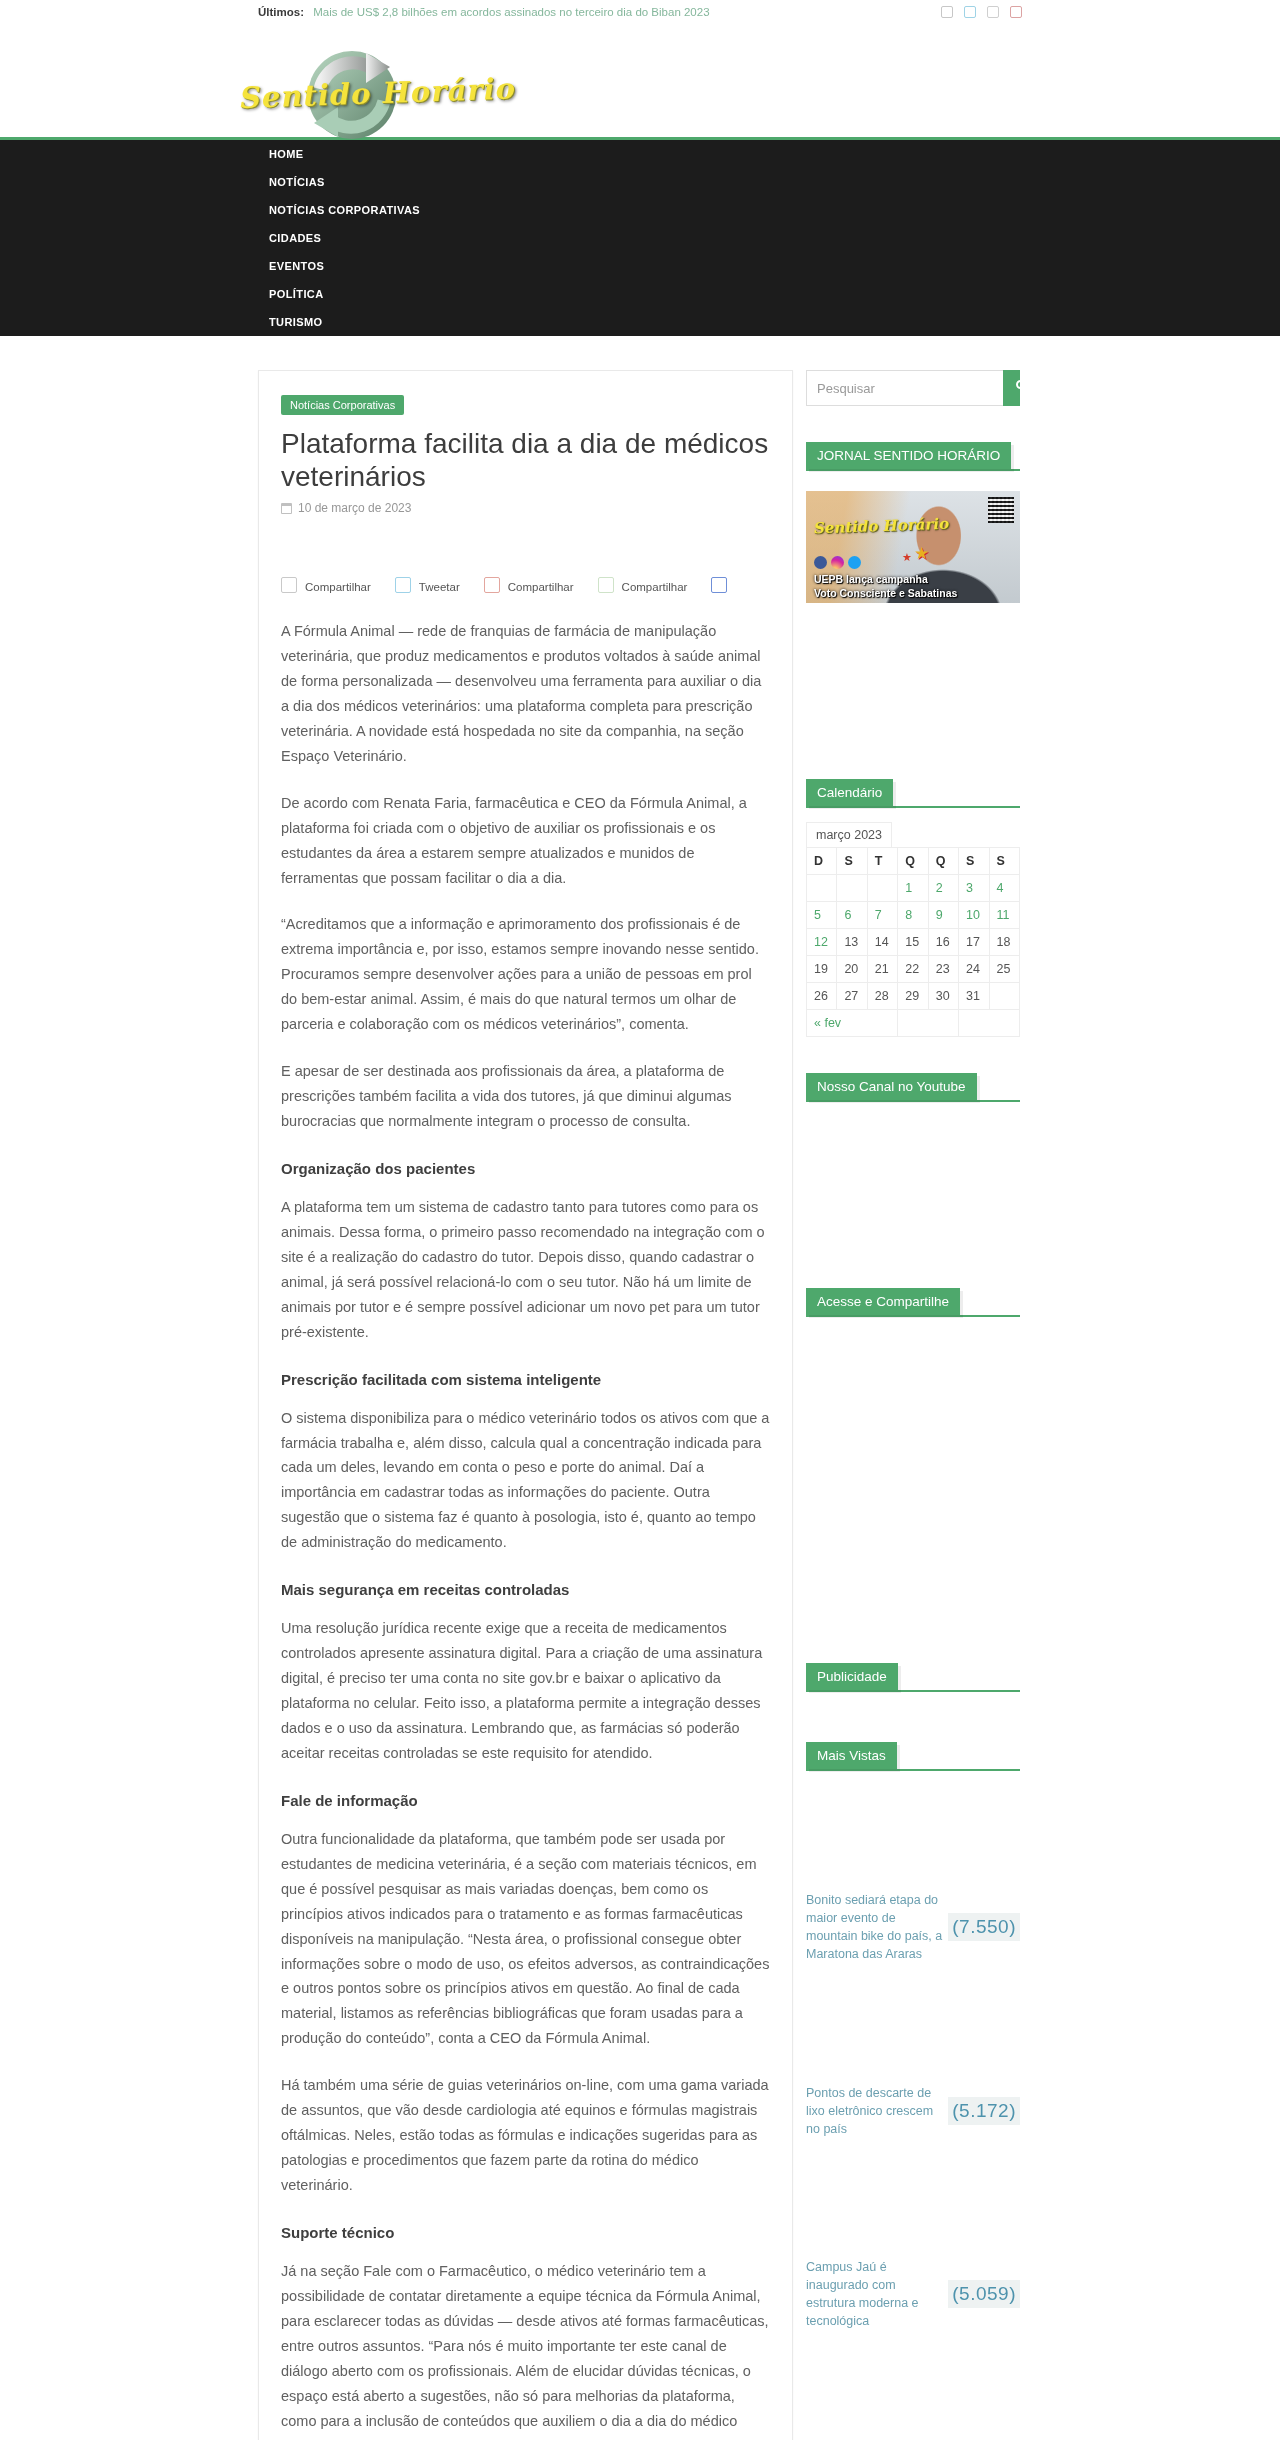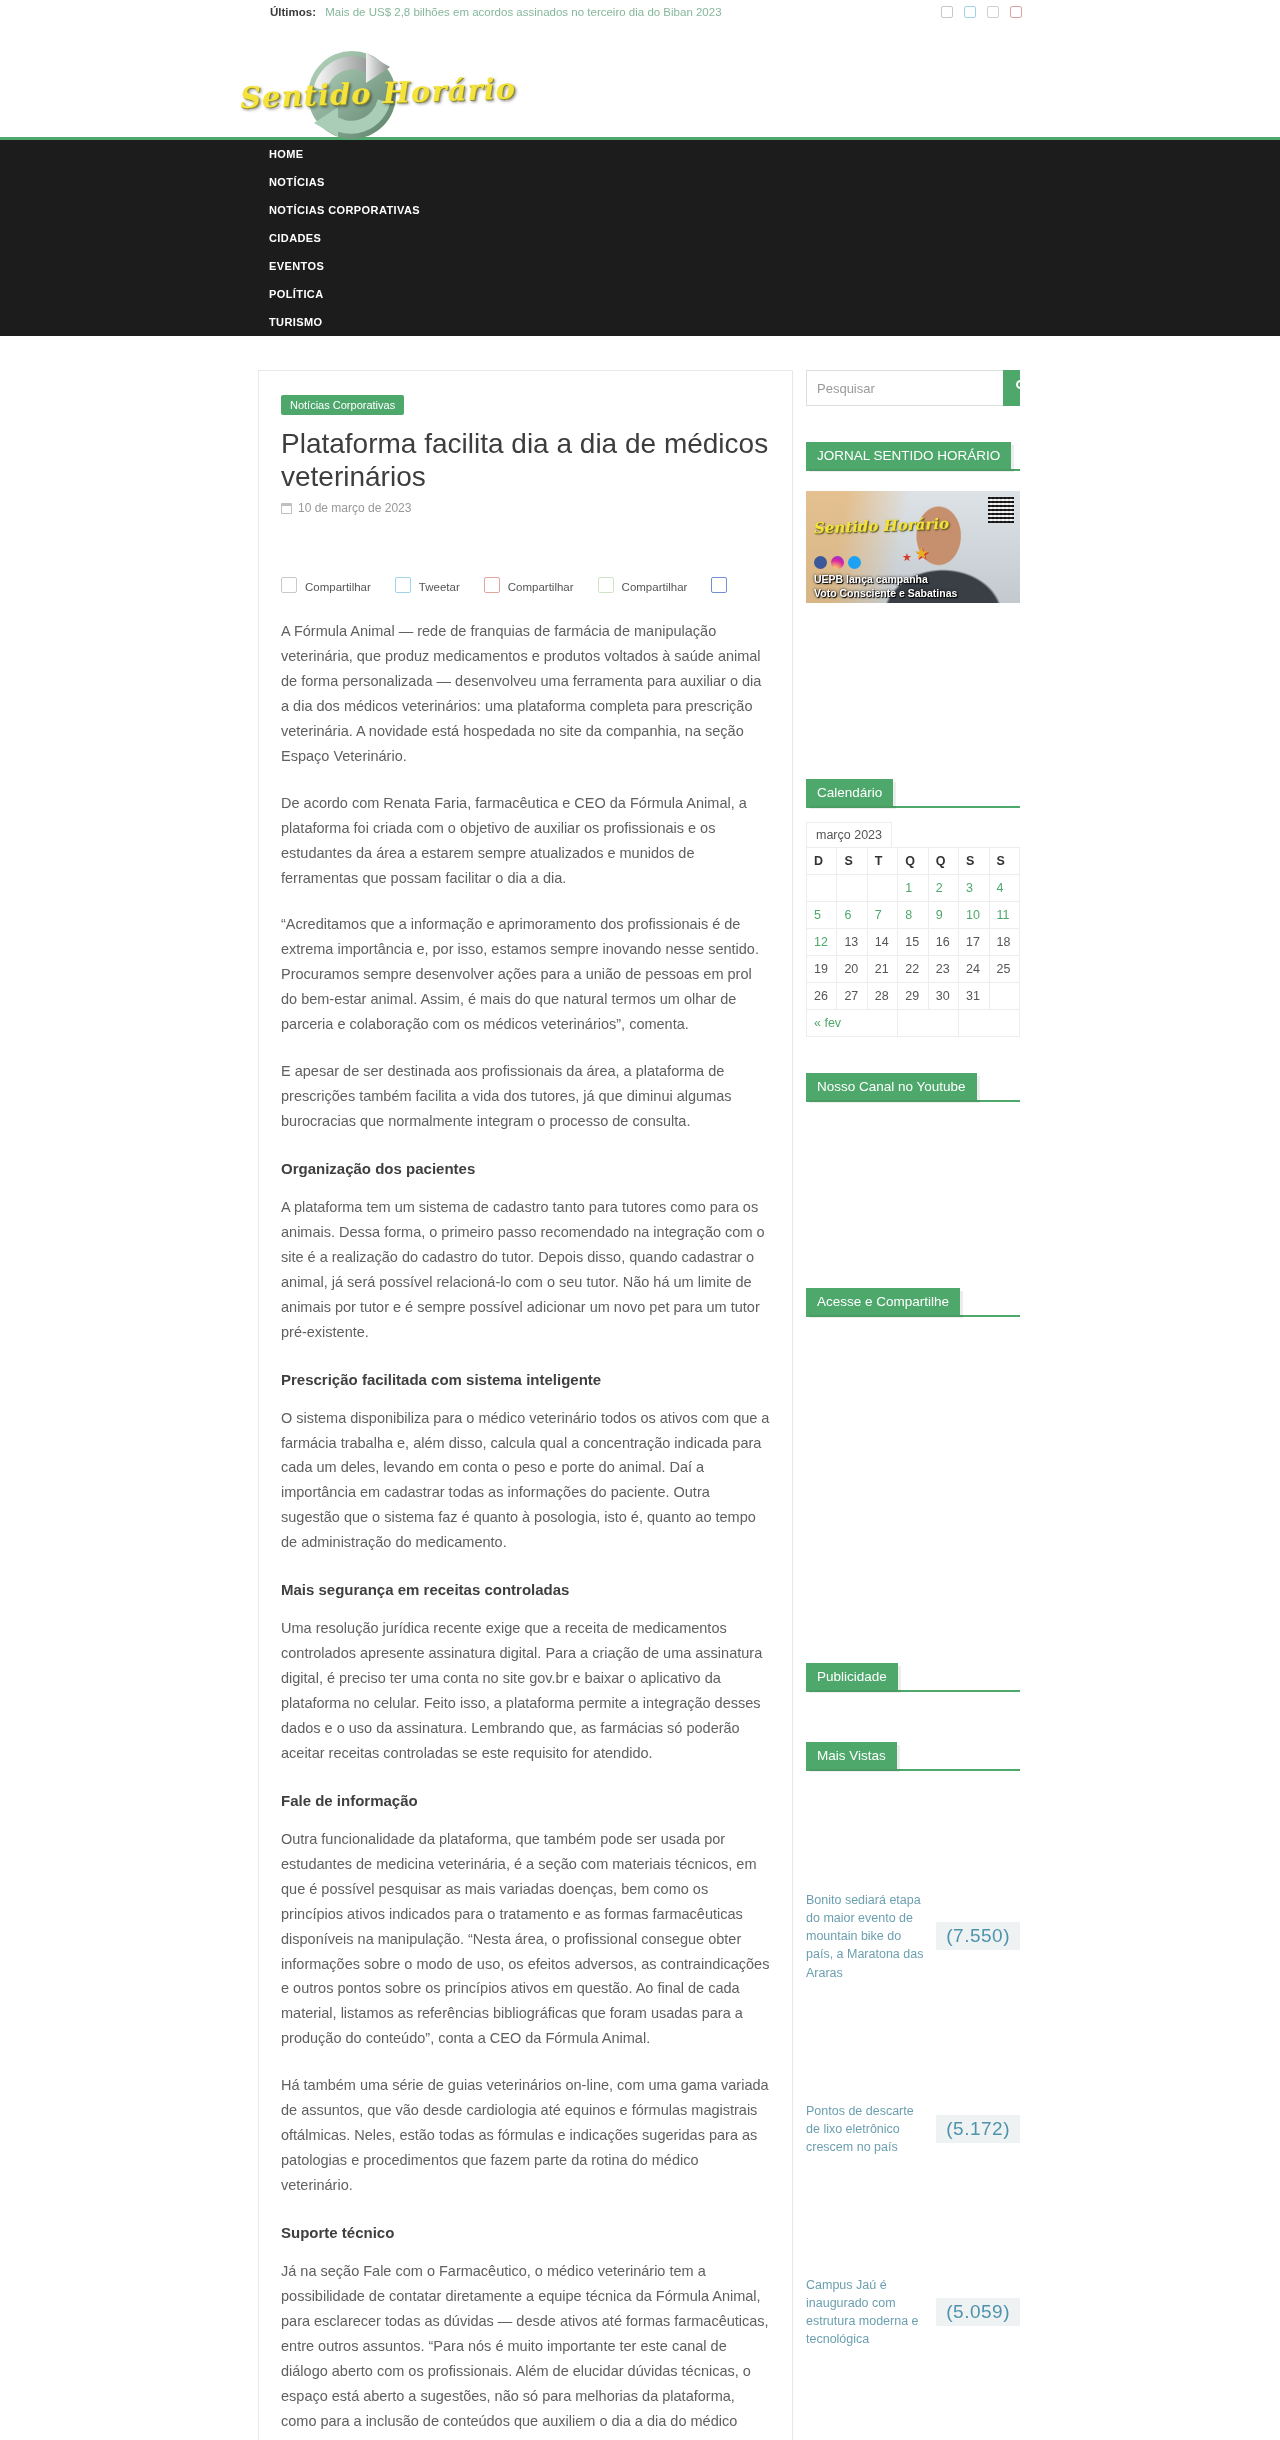--- a/index.html
+++ b/index.html
@@ -14,21 +14,21 @@
     --footer-text:#c2c7d0;
   }
   *{box-sizing:border-box;margin:0;padding:0;}
   body{background:#fff;font-family:"Liberation Sans",sans-serif;color:var(--body-text);}
   .container{width:764px;margin:0 auto;}
 
   
   .topbar{padding:6px 0 5px;}
   .topbar .container{display:flex;align-items:center;}
   .ticker{font-size:11.5px;white-space:nowrap;overflow:hidden;}
-  .ticker .lbl{font-weight:bold;color:#3a3a3a;margin-right:6px;margin-left:12px;}
+  .ticker .lbl{font-weight:bold;color:#3a3a3a;margin-right:6px;}
   .ticker a{color:var(--link-soft);text-decoration:none;}
   .top-social{margin-left:auto;display:flex;gap:11px;}
   .tsq{width:12px;height:12px;border:1px solid #c7c7c7;border-radius:2px;display:inline-block;cursor:pointer;}
   .tsq.tw{border-color:#9fd3e6;}
   .tsq.ig{border-color:#cfcfcf;}
   .tsq.yt{border-color:#dca3a3;}
 
   
   .header{padding:22px 0 0;}
   .logo{position:relative;width:225px;height:104px;margin-left:-18px;z-index:5;cursor:pointer;}
@@ -111,21 +111,21 @@
   .sp-acesse{height:310px;}
   .sp-youtube{height:150px;}
   .sp-pub{height:14px;}
   .sp-jornal{height:140px;}
 
   
   .mv-item{margin-top:0;}
   .mv-gap{height:120px;}
   .mv-row{display:flex;align-items:center;gap:6px;}
   .mv-row a{flex:1;font-size:12.5px;line-height:1.45;color:var(--mv-link);text-decoration:none;cursor:pointer;}
-  .mv-count{background:#eef2f2;color:var(--mv-count);font-size:19px;padding:3px 10px;white-space:nowrap;letter-spacing:.5px;}
+  .mv-count{background:#eef2f2;color:var(--mv-count);font-size:19px;padding:3px 4px;white-space:nowrap;letter-spacing:.5px;}
 </style>
 </head>
 <body>
 
 <svg width="0" height="0" style="position:absolute" aria-hidden="true">
   <defs>
     <linearGradient id="lgA" x1="0" y1="0" x2="1" y2="1">
       <stop offset="0" stop-color="#b9d8c2"></stop>
         <stop offset="1" stop-color="#5b7f68"></stop>
     </linearGradient>

